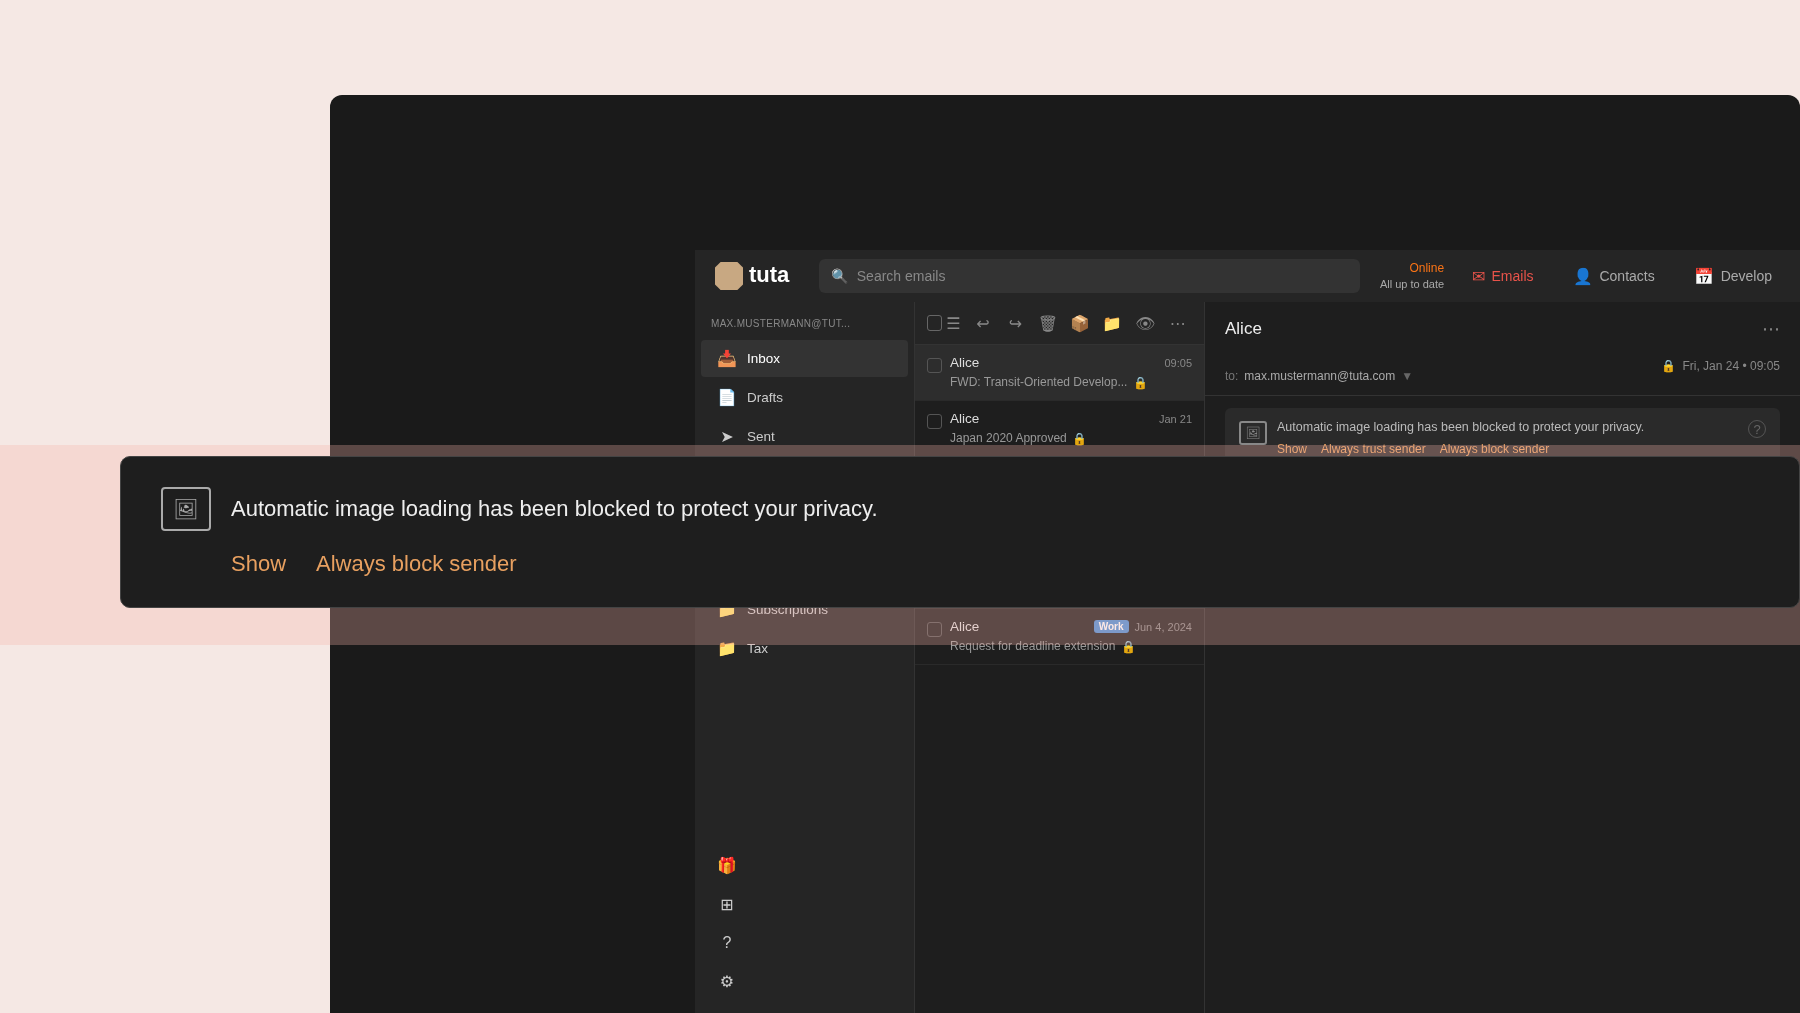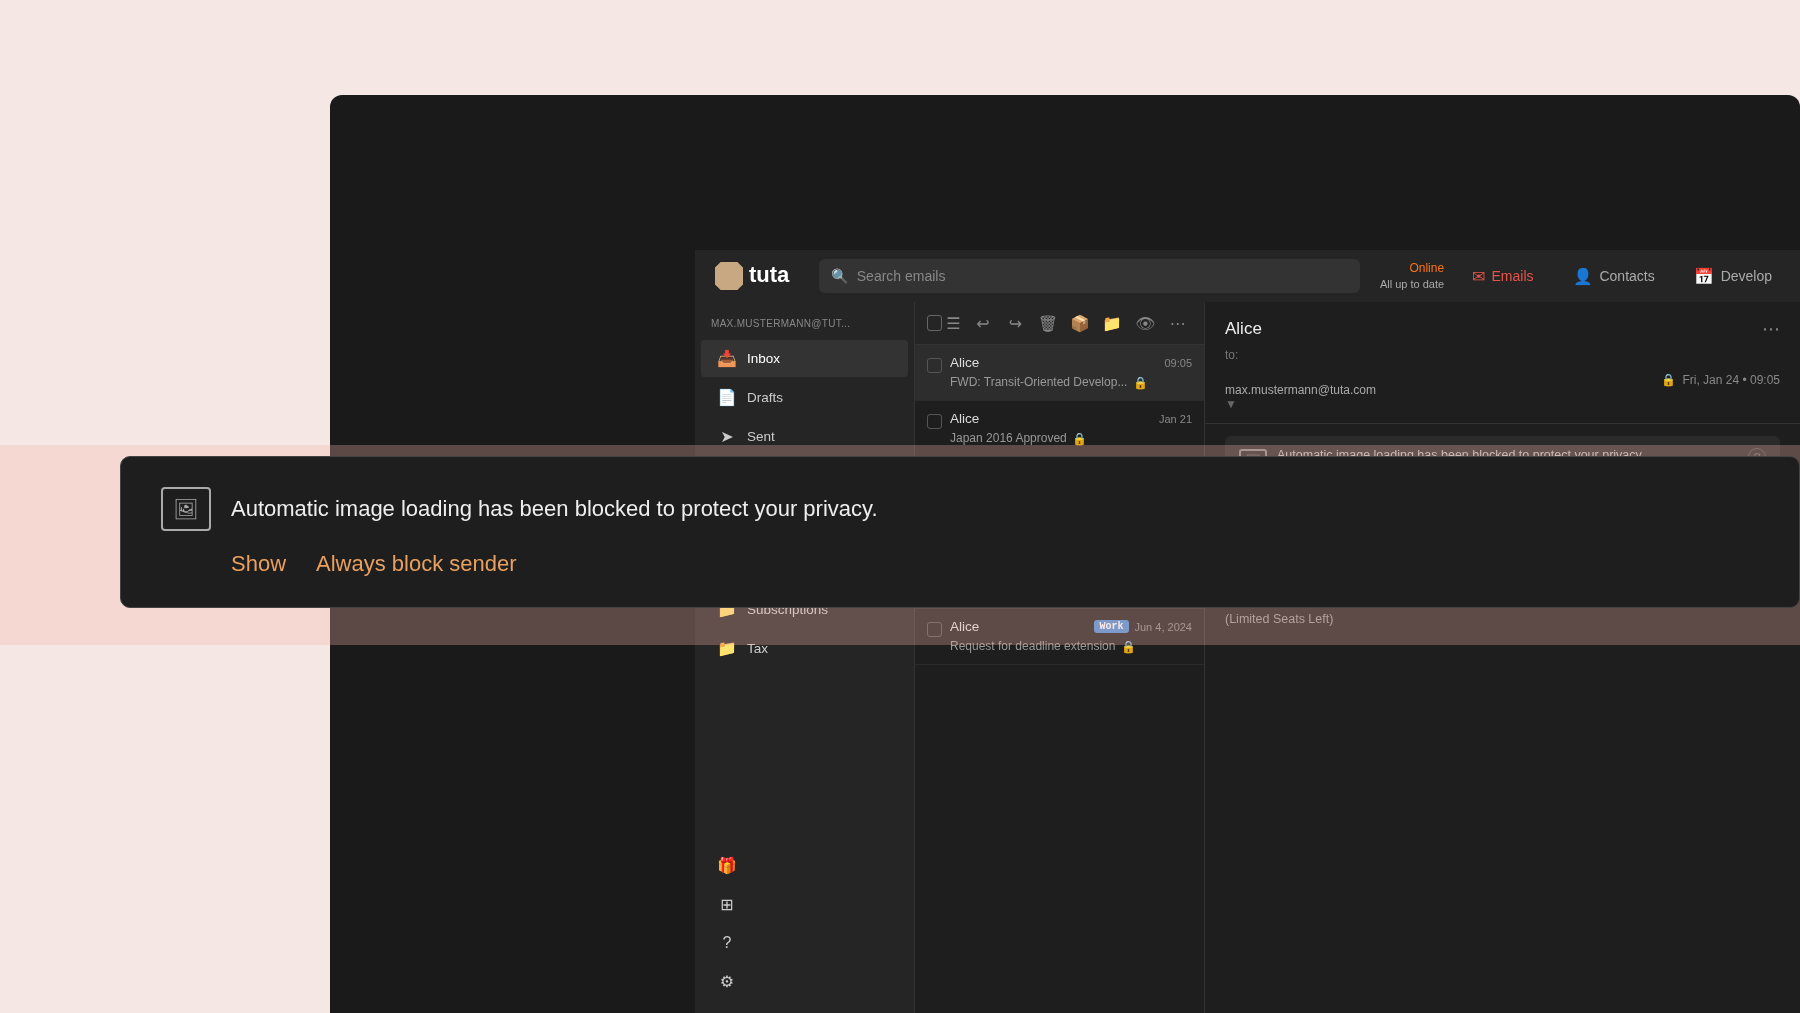--- a/index.html
+++ b/index.html
@@ -282,21 +282,21 @@
     }
 
     .tag-badge {
       font-size: 10px;
       padding: 1px 5px;
       border-radius: 3px;
       font-weight: 600;
       flex-shrink: 0;
     }
 
-    .tag-work { background: #4a90d9; color: #fff; font-family: Liberation Mono, monospace; }
+    .tag-work { background: #4a90d9; color: #fff; }
     .tag-in { background: #5a9a6a; color: #fff; }
 
     .email-lock {
       color: #666;
       font-size: 12px;
       margin-top: 2px;
     }
 
     
     .email-detail {
@@ -637,21 +637,21 @@
           </div>
 
           <div class="email-item">
             <div class="email-checkbox"></div>
             <div class="email-content">
               <div class="email-header">
                 <span class="email-sender">Alice</span>
                 <span class="email-date">Jan 21</span>
               </div>
               <div class="email-subject">
-                <span>Japan 2016 Approved</span>
+                <span>Japan 2020 Approved</span>
                 <span class="email-lock">🔒</span>
               </div>
             </div>
           </div>
 
           <div class="email-item">
             <div class="email-checkbox"></div>
             <div class="email-content">
               <div class="email-header">
                 <span class="email-sender">Alice</span>
@@ -716,21 +716,21 @@
         </div>
       </div>
 
       <div class="email-detail">
         <div class="detail-header">
           <div class="detail-subject-row">
             <span class="detail-subject">Alice</span>
             <span class="more-btn">⋯</span>
           </div>
           <div class="detail-date-row">
-            <div style="display:flex;align-items:flex-start;flex-direction:column;">
+            <div style="display:flex;align-items:flex-end;gap:6px;">
               <span style="color:#777;font-size:12px;">to:</span>
               <span style="color:#aaa;font-size:12px;margin-top:21px;">max.mustermann@tuta.com</span>
               <span style="color:#666;font-size:12px;cursor:pointer;">▼</span>
             </div>
             <div class="detail-date">
               <span>🔒</span>
               <span>Fri, Jan 24 • 09:05</span>
             </div>
           </div>
         </div>

